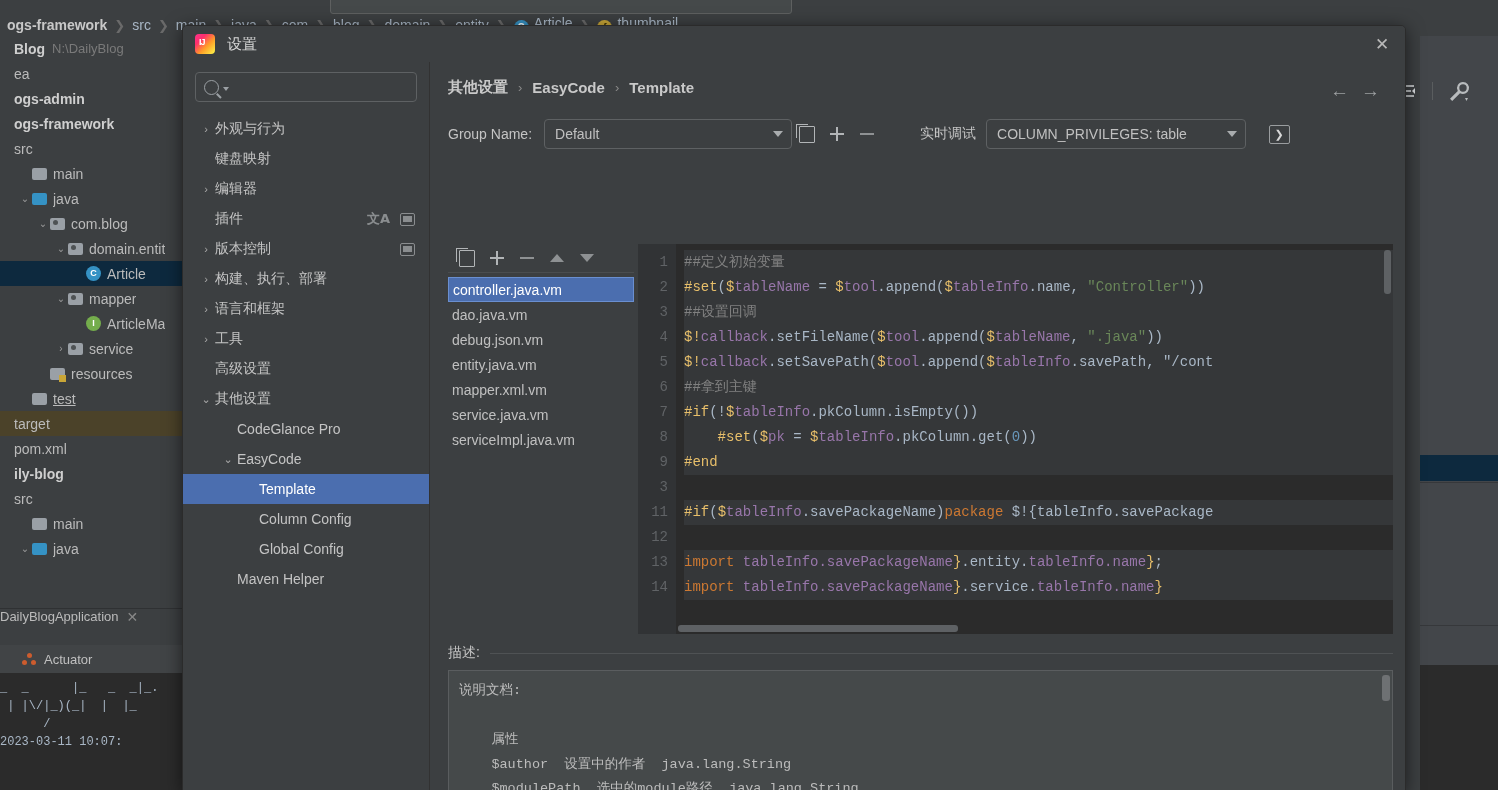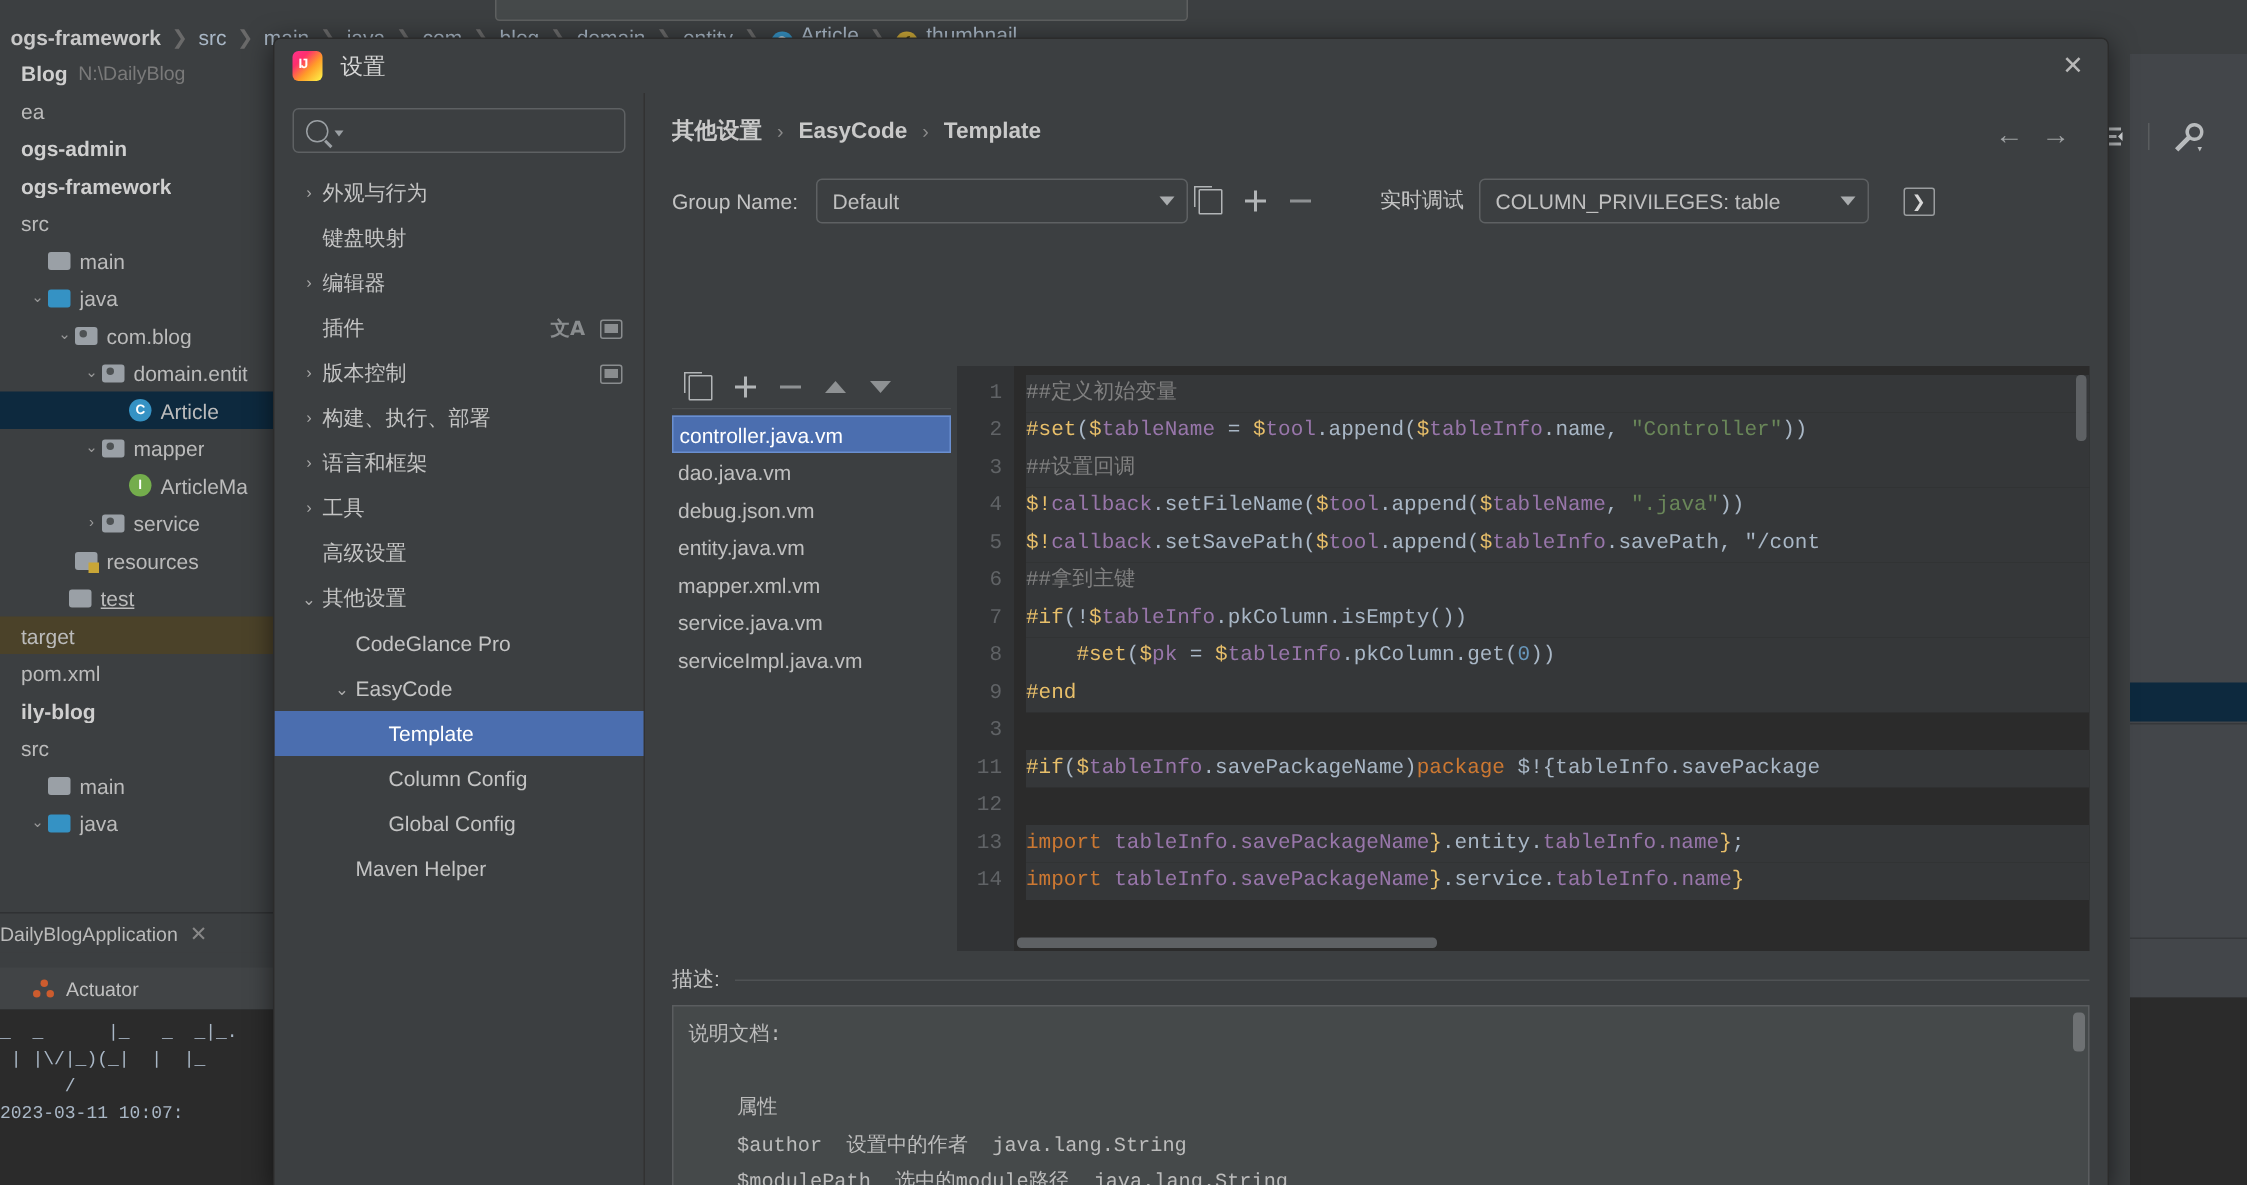--- a/index.html
+++ b/index.html
@@ -42,21 +42,21 @@
   .folder.pkg{background:#9aa0a6;}
   .folder.pkg:after{content:"";position:absolute;left:3px;top:2px;width:5px;height:5px;border-radius:50%;background:#4e5254;}
   .folder.res{background:#9aa0a6;}
   .folder.res:after{content:"";position:absolute;right:-1px;bottom:-2px;width:7px;height:7px;background:#c9a637;}
   .jicon{display:inline-block;width:15px;height:15px;border-radius:50%;margin-right:6px;text-align:center;
     line-height:15px;font-size:9px;font-weight:bold;color:#fff;flex:0 0 15px;}
   .jicon.c{background:#3592c4;}
   .jicon.i{background:#74ad4c;}
 
   .run-tabs{position:absolute;left:0;top:608px;width:182px;height:26px;background:#3c3f41;border-top:1px solid #2f3133;
-    display:flex;align-items:center;font-size:13px;color:#bbb;}
+    display:flex;font-size:13px;color:#bbb;}
   .run-tabs .lbl{padding-left:0px;}
   .run-tabs .xx{margin-left:8px;color:#888;font-size:14px;}
 
   .actuator-bar{position:absolute;left:0;top:645px;width:182px;height:28px;background:#414446;display:flex;align-items:center;
     padding-left:22px;font-size:13px;color:#c0c0c0;border-bottom:1px solid #2f3133;}
   .actuator-ico{width:14px;height:12px;margin-right:8px;position:relative;flex:0 0 14px;}
   .actuator-ico i{position:absolute;width:5px;height:5px;border-radius:50%;background:#cc5c2e;}
   .actuator-ico i:nth-child(1){left:0;top:7px;}
   .actuator-ico i:nth-child(2){left:4.5px;top:0px;}
   .actuator-ico i:nth-child(3){left:9px;top:7px;}
@@ -262,21 +262,21 @@
       <div class="tree-row" style="padding-left: 54px;">
         <span class="chev">›</span>
         <span class="folder pkg"></span>
         <span class="nm">service</span>
       </div>
       <div class="tree-row" style="padding-left: 36px;">
         <span class="chev"></span>
         <span class="folder res"></span>
         <span class="nm">resources</span>
       </div>
-      <div class="tree-row" style="padding-left: 32px; text-decoration: underline;">
+      <div class="tree-row" style="padding-left: 18px; text-decoration: underline;">
         <span class="chev"></span>
         <span class="folder grey"></span>
         <span class="nm">test</span>
       </div>
       <div class="tree-row hl" style="padding-left: 0px;">
         <span class="chev"></span>
         <span class="nm">target</span>
       </div>
       <div class="tree-row" style="padding-left: 0px;">
         <span class="chev"></span>

